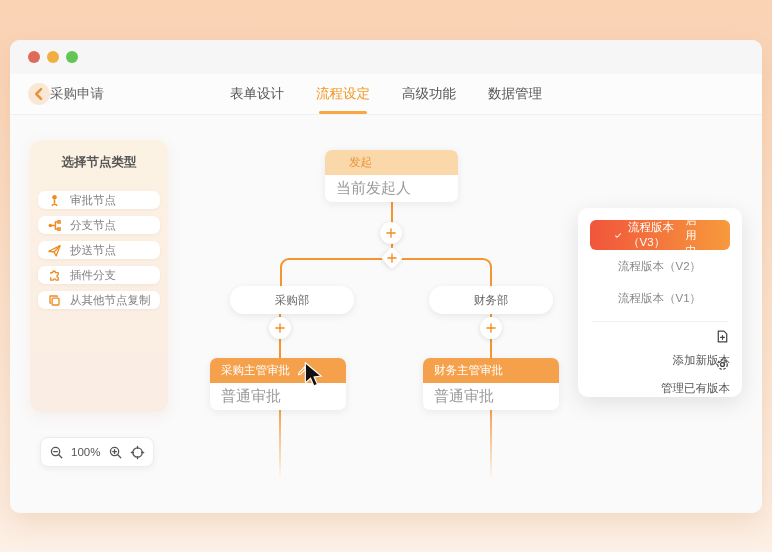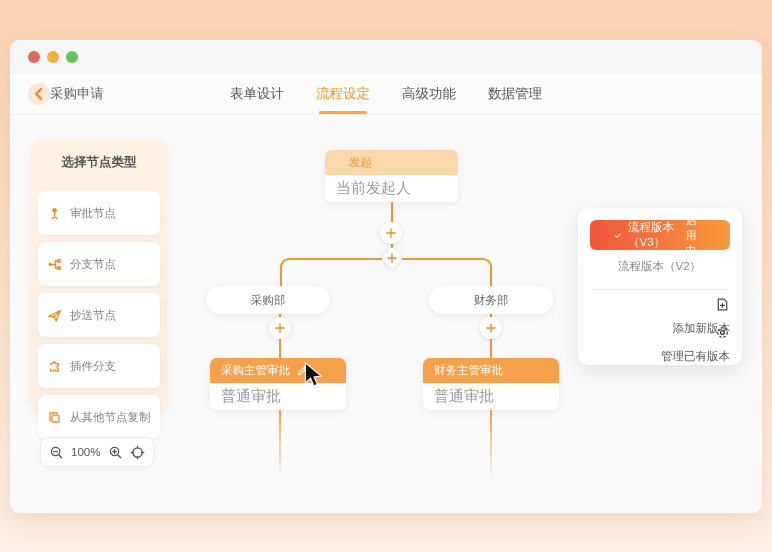--- a/index.html
+++ b/index.html
@@ -34,21 +34,21 @@
     width:48px; height:3px; border-radius:2px; background:#F7A843; }
   
   .flow { position:absolute; left:0; right:0; top:75px; bottom:0; background:#FAFAFB;
     border-radius:0 0 10px 10px; }
   .abs { position:absolute; }
   
   .side-panel { left:20px; top:25px; width:138px; height:272px; border-radius:10px;
     background:linear-gradient(180deg,#FCF2E3,#FAEDE4);
     box-shadow:0 4px 14px rgba(200,140,80,.10); padding:14px 8px 10px; }
   .side-title { text-align:center; font-size:12.5px; color:#555; font-weight:bold; margin-bottom:20px; }
-  .side-item { height:44px; background:#FFFFFF; border-radius:7px; margin-bottom:7px;
+  .side-item { height:18px; background:#FFFFFF; border-radius:7px; margin-bottom:7px;
     display:flex; align-items:center; gap:8px; padding:0 9px; cursor:pointer;
     box-shadow:0 1px 3px rgba(190,140,90,.10); }
   .side-item .si-icon { color:#EF8A1F; display:flex; width:15px; height:15px; flex:0 0 15px; }
   .side-item span.lbl { font-size:11.5px; color:#808080; white-space:nowrap; }
   
   .zoom-bar { left:30px; top:322px; width:114px; height:30px; background:#fff;
     border:1px solid #ECECEC; border-radius:8px; box-shadow:0 2px 6px rgba(0,0,0,.05);
     display:flex; align-items:center; justify-content:space-evenly; color:#555; }
   .zoom-bar .zi { width:15px; height:15px; display:flex; cursor:pointer; }
   .zoom-level { font-size:11.5px; color:#555; }
@@ -239,21 +239,21 @@
 
     <div class="abs diamond-wrap" style="left:368.5px; top:130px;">
       <span class="diamond"></span>
       <span class="pl">
         <svg viewBox="0 0 16 16" fill="none" stroke="currentColor" stroke-width="1.8" stroke-linecap="round">
             <path d="M8 2.5v11 M2.5 8h11"></path>
           </svg>
       </span>
     </div>
 
-    <div class="abs pill" style="left:196px; top:171px; width:124px;">
+    <div class="abs pill" style="left:220px; top:171px; width:124px;">
       <span>采购部</span>
     </div>
     <div class="abs plus-circle" style="left:259px; top:202px;">
       <svg viewBox="0 0 16 16" fill="none" stroke="currentColor" stroke-width="1.8" stroke-linecap="round" style="width:12px;height:12px">
           <path d="M8 2.5v11 M2.5 8h11"></path>
         </svg>
     </div>
     <div class="abs fnode" style="left:200px; top:243px; width:136px;">
       <div class="nhead approval">
         <span>采购主管审批</span>
@@ -288,20 +288,23 @@
           <svg viewBox="0 0 16 16" fill="none" stroke="currentColor" stroke-width="2" stroke-linecap="round" stroke-linejoin="round">
               <path d="M3 8.5l3.2 3L13 4.5"></path>
             </svg>
         </span>
         <span>流程版本（V3）</span>
         <span class="badge">启用中</span>
       </div>
       <div class="ver-row">
           <span>流程版本（V2）</span>
         </div>
+      <div class="ver-row">
+          <span>流程版本（V1）</span>
+        </div>
       <div class="ver-div"></div>
       <div class="ver-act">
         <span class="ai">
           <svg viewBox="0 0 16 16" fill="none" stroke="currentColor" stroke-width="1.3" stroke-linejoin="round">
               <path d="M3.5 2.2h6l3 3v8.6h-9z"></path>
               <path d="M8 7v4 M6 9h4" stroke-linecap="round"></path>
             </svg>
         </span>
         <span>添加新版本</span>
       </div>

